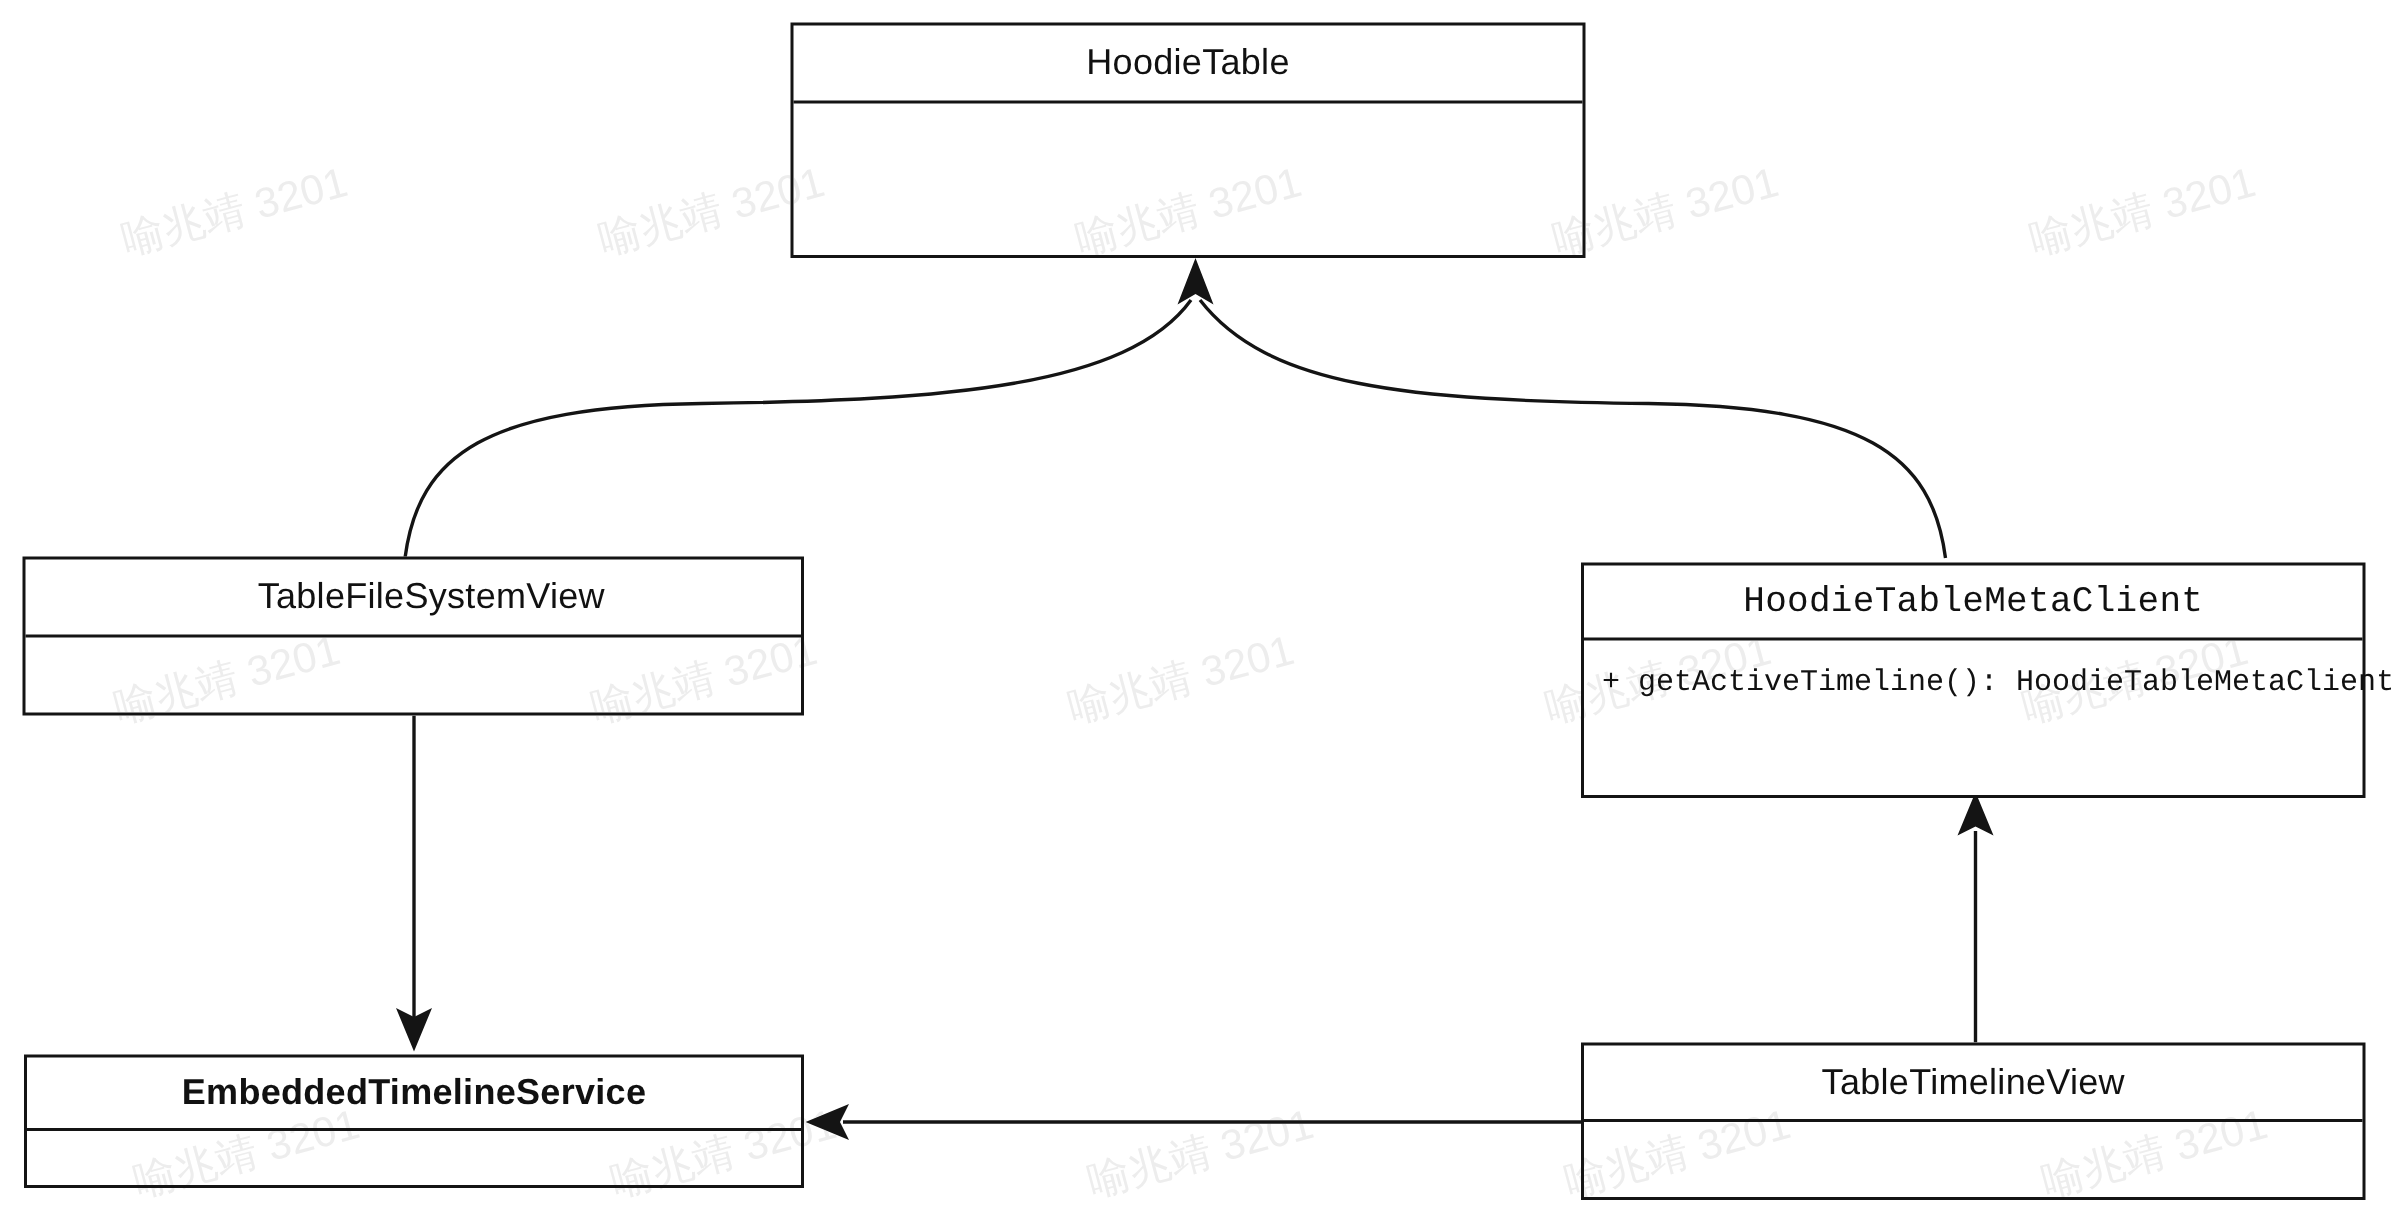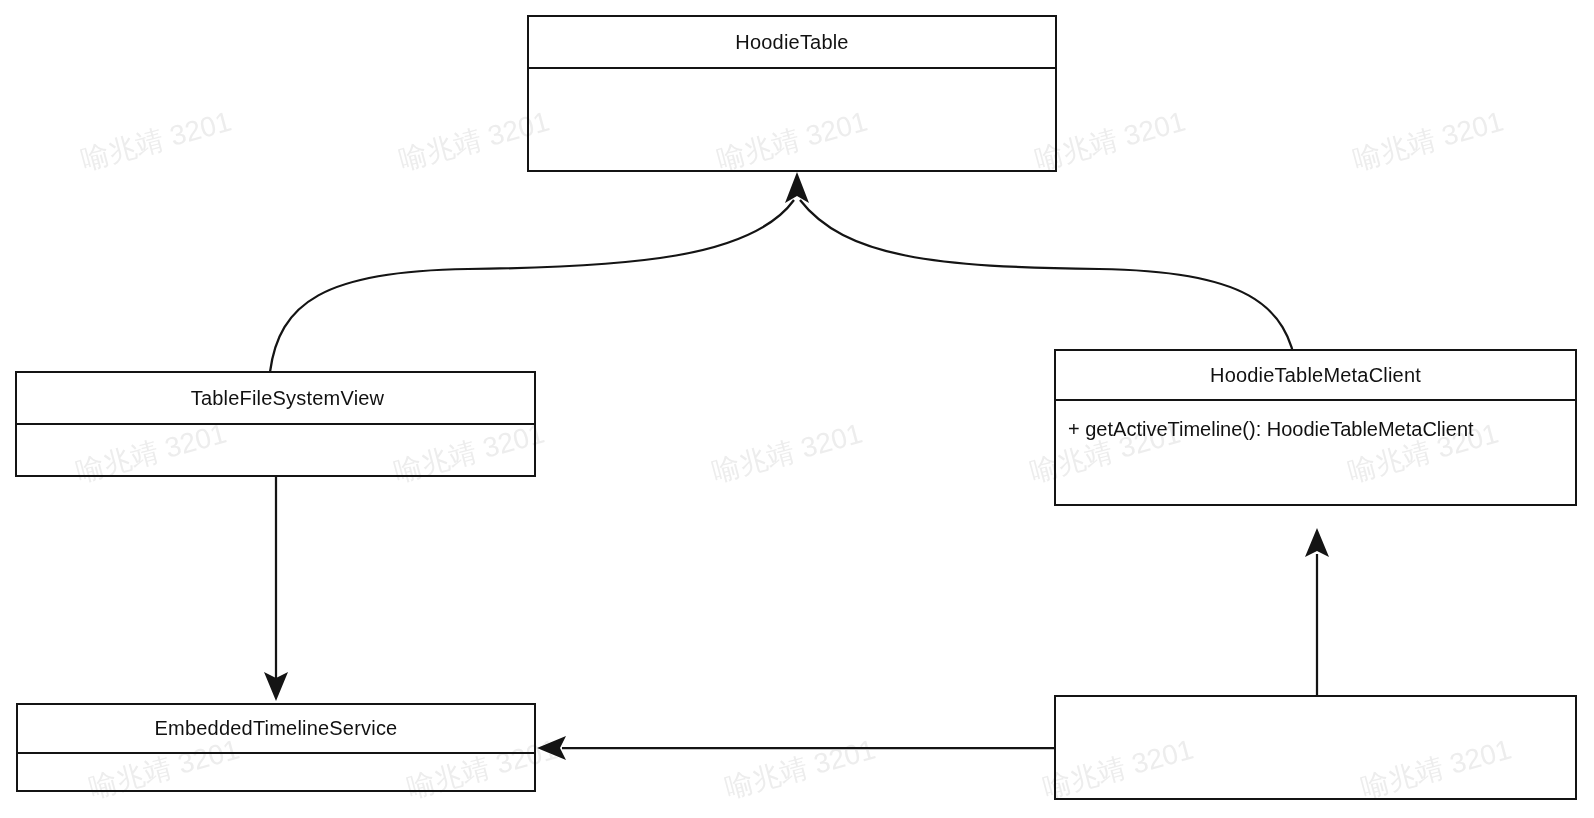--- a/index.html
+++ b/index.html
@@ -29,40 +29,40 @@
     border: 2px solid #141414;
     z-index: 2;
     color: #111111;
   }
   .uml-header {
     box-sizing: content-box;
     border-bottom: 2px solid #141414;
     display: flex;
     align-items: center;
     justify-content: center;
-    font-size: 20px;
+    font-size: 24px;
     letter-spacing: 0.2px;
     white-space: nowrap;
   }
   .uml-body {
     padding: 3px 6px 0 12px;
   }
   .uml-method {
     font-size: 20px;
     line-height: 51px;
     white-space: nowrap;
   }
   
   #cls-hoodie-table            { left: 527px;  top: 15px;  width: 530px; height: 157px; }
   #cls-hoodie-table            .uml-header { height: 50px; }
   #cls-table-file-system-view  { left: 15px;   top: 371px; width: 521px; height: 106px; }
   #cls-table-file-system-view  .uml-header { height: 50px; padding-left: 24px; }
-  #cls-hoodie-table-meta-client{ left: 1054px; top: 349px; width: 523px; height: 157px; }
+  #cls-hoodie-table-meta-client{ left: 1054px; top: 375px; width: 523px; height: 157px; font-family: Liberation Mono, monospace; }
   #cls-hoodie-table-meta-client .uml-header { height: 48px; }
-  #cls-embedded-timeline-service{ left: 16px;  top: 703px; width: 520px; height: 89px; }
+  #cls-embedded-timeline-service{ left: 16px;  top: 703px; width: 520px; height: 89px; font-weight: bold; }
   #cls-embedded-timeline-service .uml-header { height: 47px; }
   #cls-table-timeline-view     { left: 1054px; top: 695px; width: 523px; height: 105px; }
   #cls-table-timeline-view     .uml-header { height: 49px; }
 
   .watermark-layer {
     position: absolute;
     left: 0; top: 0;
     width: 1594px;
     height: 818px;
     z-index: 5;
@@ -114,20 +114,21 @@
       <div class="uml-method">+ getActiveTimeline(): HoodieTableMetaClient</div>
     </div>
   </div>
 
   <div class="uml-class" id="cls-embedded-timeline-service">
     <div class="uml-header">EmbeddedTimelineService</div>
     <div class="uml-body"></div>
   </div>
 
   <div class="uml-class" id="cls-table-timeline-view">
+    <div class="uml-header">TableTimelineView</div>
     <div class="uml-body"></div>
   </div>
 
   <div class="watermark-layer">
       <div class="watermark" style="color: rgb(237, 237, 237); left: 82px; top: 142px;">喻兆靖 3201</div>
       <div class="watermark" style="color: rgb(237, 237, 237); left: 400px; top: 142px;">喻兆靖 3201</div>
       <div class="watermark" style="color: rgb(237, 237, 237); left: 718px; top: 142px;">喻兆靖 3201</div>
       <div class="watermark" style="color: rgb(237, 237, 237); left: 1036px; top: 142px;">喻兆靖 3201</div>
       <div class="watermark" style="color: rgb(237, 237, 237); left: 1354px; top: 142px;">喻兆靖 3201</div>
       <div class="watermark" style="color: rgb(237, 237, 237); left: 77px; top: 454px;">喻兆靖 3201</div>

